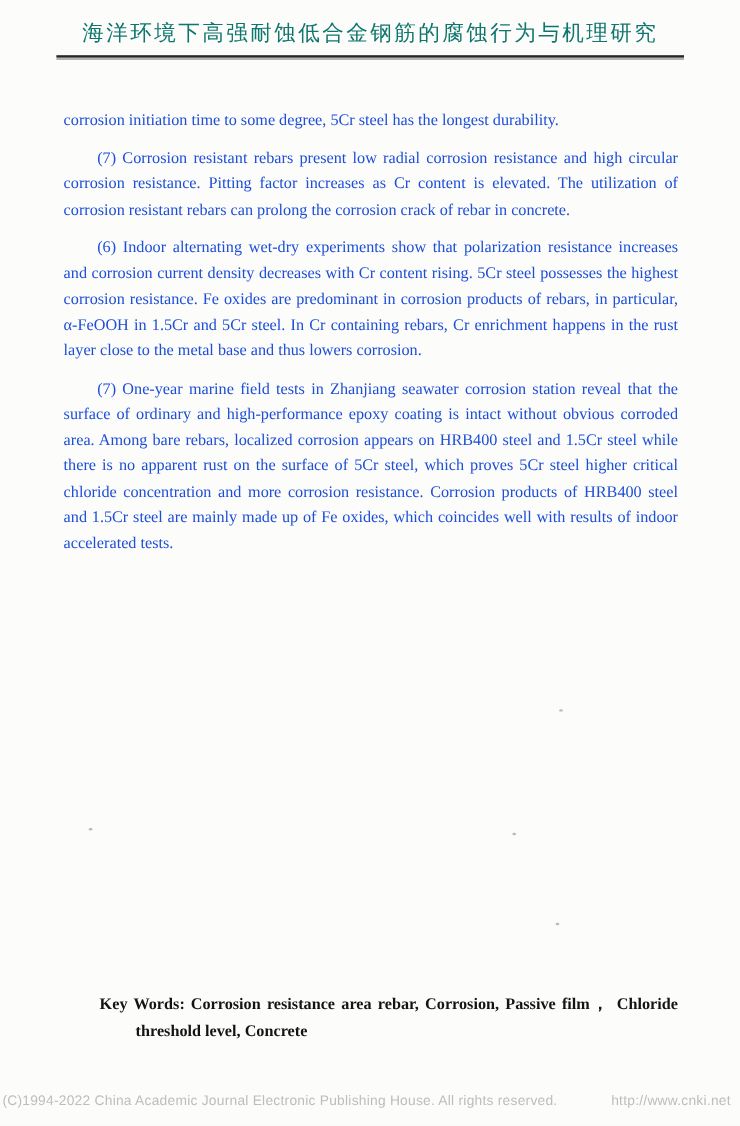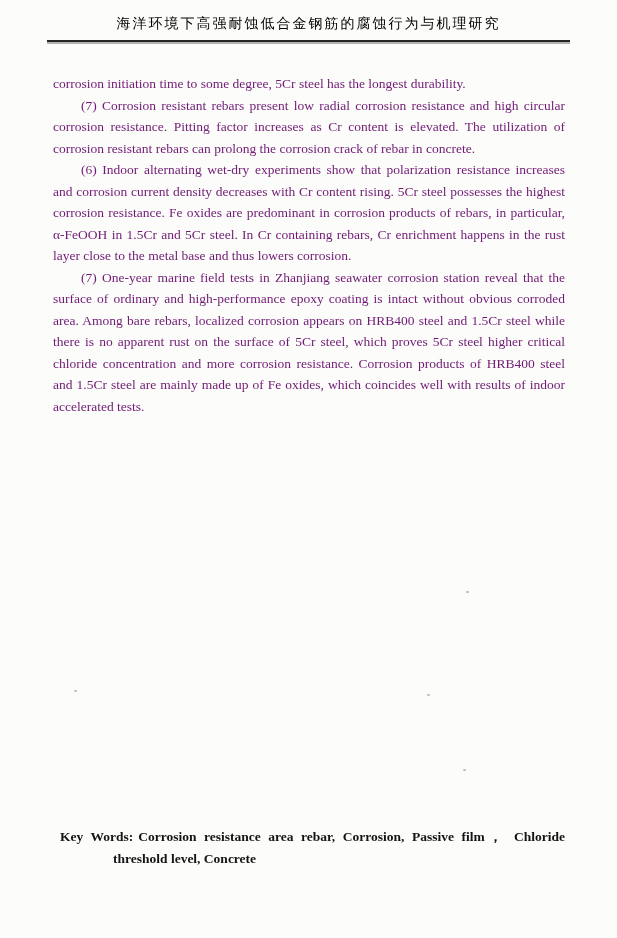--- a/index.html
+++ b/index.html
@@ -15,56 +15,57 @@
     background: #fcfcfa;
     overflow: hidden;
     color: #1e1e1e;
   }
   
   .doc-header {
     padding-top: 15px;
     text-align: center;
   }
   .header-title {
-    font-size: 14px;
+    font-size: 18px;
     letter-spacing: 2px;
-    color: #000000;
+    color: #0f766e;
   }
   .header-rule {
     margin: 7px 47px 0 47px;
     height: 2px;
     background: #262626;
     box-shadow: 0 2px 0 rgba(40,40,40,0.35);
   }
   
   .doc-body {
     padding: 31px 52px 0 53px;
   }
   .para {
     font-size: 13.5px;
     line-height: 21.5px;
     text-align: justify;
-    color: #701a75;
+    color: #1d4ed8;
+    margin-top: 10px;
   }
   .para.indent { text-indent: 28px; }
   
   .keywords {
     position: absolute;
     top: 826px;
     left: 60px;
     width: 505px;
     font-size: 13.5px;
     line-height: 22px;
     font-weight: bold;
     text-align: justify;
     padding-left: 53px;
     text-indent: -53px;
     color: #141414;
   }
-  .kw-label { padding-right: 5px; }
+  .kw-label { padding-right: 5px; margin-left: 23px; }
   
   .page-number {
     position: absolute;
     top: 876px;
     left: 0;
     right: 0;
     text-align: center;
     font-size: 13px;
     font-weight: bold;
     color: #1c1c1c;
@@ -107,19 +108,23 @@
     <p class="para indent">(7) Corrosion resistant rebars present low radial corrosion resistance and high circular corrosion resistance. Pitting factor increases as Cr content is elevated. The utilization of corrosion resistant rebars can prolong the corrosion crack of rebar in concrete.</p>
     <p class="para indent">(6) Indoor alternating wet-dry experiments show that polarization resistance increases and corrosion current density decreases with Cr content rising. 5Cr steel possesses the highest corrosion resistance. Fe oxides are predominant in corrosion products of rebars, in particular, α-FeOOH in 1.5Cr and 5Cr steel. In Cr containing rebars, Cr enrichment happens in the rust layer close to the metal base and thus lowers corrosion.</p>
     <p class="para indent">(7) One-year marine field tests in Zhanjiang seawater corrosion station reveal that the surface of ordinary and high-performance epoxy coating is intact without obvious corroded area. Among bare rebars, localized corrosion appears on HRB400 steel and 1.5Cr steel while there is no apparent rust on the surface of 5Cr steel, which proves 5Cr steel higher critical chloride concentration and more corrosion resistance. Corrosion products of HRB400 steel and 1.5Cr steel are mainly made up of Fe oxides, which coincides well with results of indoor accelerated tests.</p>
   </main>
 
   <div class="keywords">
     <span class="kw-label">Key Words:</span><span>Corrosion resistance area rebar, Corrosion, Passive film， Chloride threshold level, Concrete</span>
   </div>
 
 
+  <footer class="watermark">
+    <span>(C)1994-2022 China Academic Journal Electronic Publishing House. All rights reserved.</span>
+    <span>http://www.cnki.net</span>
+  </footer>
 
   <div class="speck" style="left:466px; top:591px;"></div>
   <div class="speck" style="left:74px;  top:690px;"></div>
   <div class="speck" style="left:427px; top:694px;"></div>
   <div class="speck" style="left:463px; top:769px;"></div>
 
 </div>
 
 </body></html>

